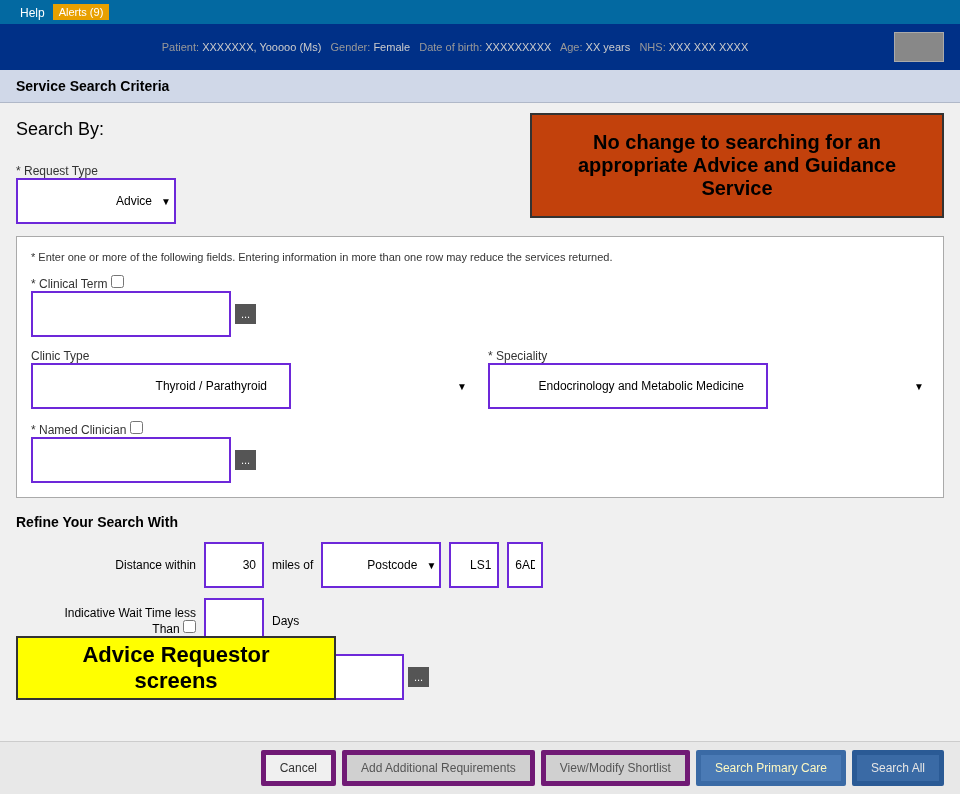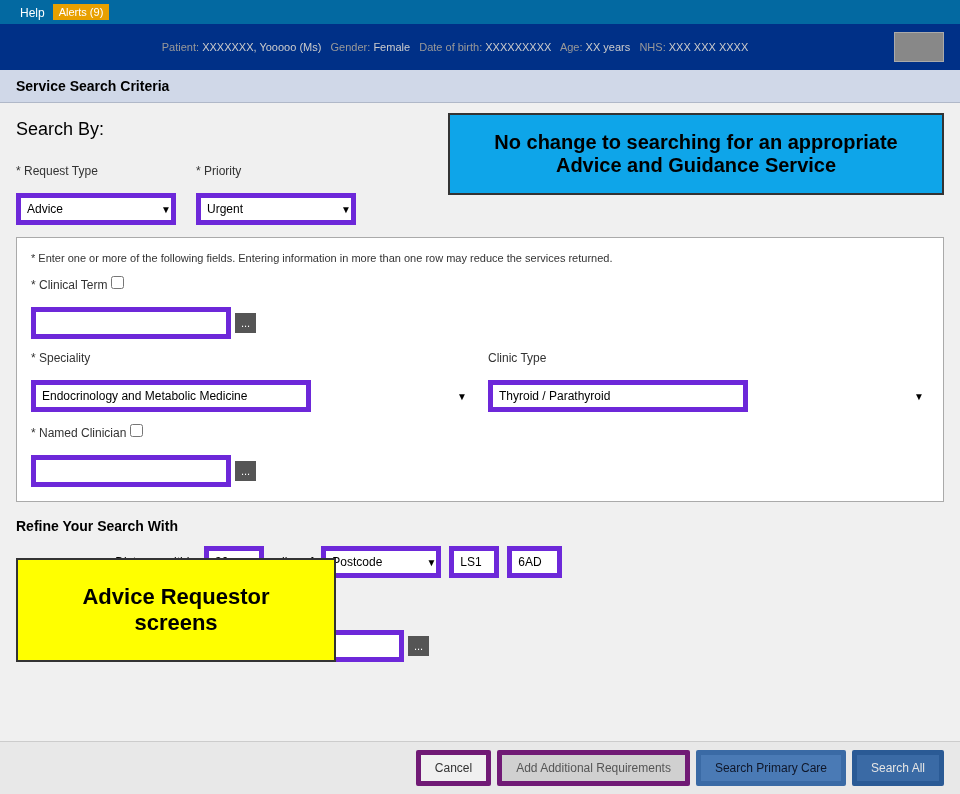--- a/index.html
+++ b/index.html
@@ -69,50 +69,51 @@
       font-weight: normal;
       margin-bottom: 24px;
       font-size: 18px;
     }
 
     
     .notice-box {
       position: absolute;
       top: 10px;
       right: 16px;
-      width: 496px;
-      background: #0ea5e9;
+      width: 414px;
+      background: #c2410c;
       border: 2px solid #333;
       padding: 16px;
       text-align: center;
       font-size: 20px;
       font-weight: bold;
       z-index: 10;
     }
 
     
     .form-row {
       display: flex;
       gap: 20px;
       margin-bottom: 12px;
     }
     .form-group {
       display: flex;
       flex-direction: column;
-      gap: 15px;
+      gap: 0;
     }
     .form-label {
       font-size: 12px;
       color: #333;
     }
     select, input[type="text"] {
-      border: 5px solid #6d28d9;
-      padding: 4px 6px;
+      border: 2px solid #6d28d9;
+      padding: 14px 6px;
       font-size: 12px;
       background: #fff;
+      text-align: right;
     }
     select {
       appearance: none;
       -webkit-appearance: none;
       padding-right: 20px;
       position: relative;
     }
     .select-wrapper {
       position: relative;
       display: inline-block;
@@ -175,21 +176,21 @@
       width: 60px;
     }
 
     
     .yellow-info-box {
       position: absolute;
       bottom: 60px;
       left: 0;
       background: #ffff00;
       border: 2px solid #333;
-      padding: 24px 24px;
+      padding: 4px 24px;
       width: 320px;
       text-align: center;
       font-size: 22px;
       font-weight: bold;
     }
 
     
     .footer {
       position: fixed;
       bottom: 0;
@@ -205,21 +206,21 @@
     .btn {
       padding: 6px 14px;
       font-size: 12px;
       border: 5px solid #701a75;
       cursor: pointer;
       border-radius: 2px;
     }
     .btn-cancel { background: #f0f0f0; color: #333; }
     .btn-add { background: #d0d0d0; color: #555; }
     .btn-view { background: #d0d0d0; color: #555; }
-    .btn-primary { background: #4a7ab5; color: #0f172a; border-color: #3a6aa5; text-align: center; }
+    .btn-primary { background: #4a7ab5; color: #fef9c3; border-color: #3a6aa5; text-align: center; }
     .btn-primary-dark { background: #3a6aa5; color: #e5e5e5; border-color: #2a5a95; }
 
     .checkbox-inline { font-size: 11px; }
 
     .content-wrapper {
       padding-bottom: 60px;
     }
   </style>
 </head>
 <body>
@@ -265,64 +266,54 @@
   <div class="form-row">
     <div class="form-group">
       <label class="form-label">* Request Type</label>
       <div class="select-wrapper">
         <select style="width:160px;">
           <option>Advice</option>
           <option>Referral</option>
         </select>
       </div>
     </div>
-    <div class="form-group">
-      <label class="form-label">* Priority</label>
-      <div class="select-wrapper">
-        <select style="width:160px;">
-          <option>Urgent</option>
-          <option>Routine</option>
-          <option>Soon</option>
-        </select>
-      </div>
-    </div>
   </div>
 
   <div class="optional-section">
     <div class="optional-section-legend">* Enter one or more of the following fields. Entering information in more than one row may reduce the services returned.</div>
 
     <div class="form-group" style="margin-bottom:12px;">
       <label class="form-label">
         <span>* Clinical Term</span>
         <input type="checkbox" class="checkbox-inline" style="">
       </label>
       <div class="field-with-btn">
         <input type="text" style="width: 200px;" value="">
         <button class="browse-btn">...</button>
       </div>
     </div>
 
     <div class="two-col">
       <div class="form-group">
+        <label class="form-label">Clinic Type</label>
+        <div class="select-wrapper">
+          <select style="width:260px;">
+            <option>Thyroid / Parathyroid</option>
+            <option>General</option>
+            <option>Diabetes</option>
+          </select>
+        </div>
+      </div>
+      <div class="form-group">
         <label class="form-label">* Speciality</label>
         <div class="select-wrapper">
           <select style="width:280px;">
             <option>Endocrinology and Metabolic Medicine</option>
             <option>Cardiology</option>
             <option>Dermatology</option>
-          </select>
-        </div>
-      </div>
-      <div class="form-group">
-        <label class="form-label">Clinic Type</label>
-        <div class="select-wrapper">
-          <select style="width:260px;">
-            <option>Thyroid / Parathyroid</option>
-            <option>General</option>
-            <option>Diabetes</option>
           </select>
         </div>
       </div>
     </div>
 
     <div class="form-group">
       <label class="form-label">
         <span>* Named Clinician</span>
         <input type="checkbox" class="checkbox-inline" style="">
       </label>
@@ -341,21 +332,21 @@
       <input type="text" class="small" style="width: 60px;" value="30">
       <span style="font-size:12px;">miles of</span>
       <div class="select-wrapper">
         <select style="width:120px;">
           <option>Postcode</option>
           <option>CCG</option>
           <option>Practice</option>
         </select>
       </div>
       <input type="text" style="width: 50px;" value="LS1">
-      <input type="text" style="width: 55px;" value="6AD">
+      <input type="text" style="width: 36px;" value="6AD">
     </div>
 
     <div style="display:flex; align-items:center; gap:8px; margin-bottom:10px; margin-left:20px;">
       <span style="width:160px; text-align:right; font-size:12px;">
         <span>Indicative Wait Time less Than</span>
         <input type="checkbox" class="checkbox-inline" style="">
       </span>
       <input type="text" style="width: 60px;" value="">
       <span style="font-size:12px;">Days</span>
     </div>
@@ -373,15 +364,16 @@
     <div class="yellow-info-box">
       <span>Advice Requestor screens</span>
     </div>
   </div>
 
 </div>
 
 <div class="footer">
   <button class="btn btn-cancel">Cancel</button>
   <button class="btn btn-add">Add Additional Requirements</button>
+  <button class="btn btn-view">View/Modify Shortlist</button>
   <button class="btn btn-primary">Search Primary Care</button>
   <button class="btn btn-primary-dark">Search All</button>
 </div>
 
 </body></html>

